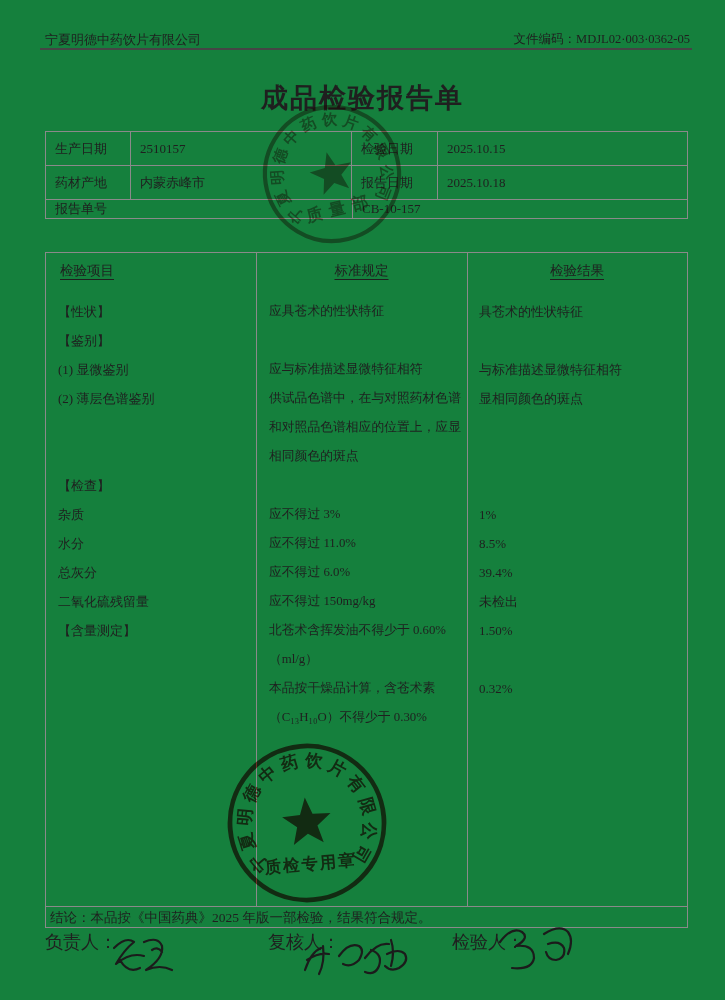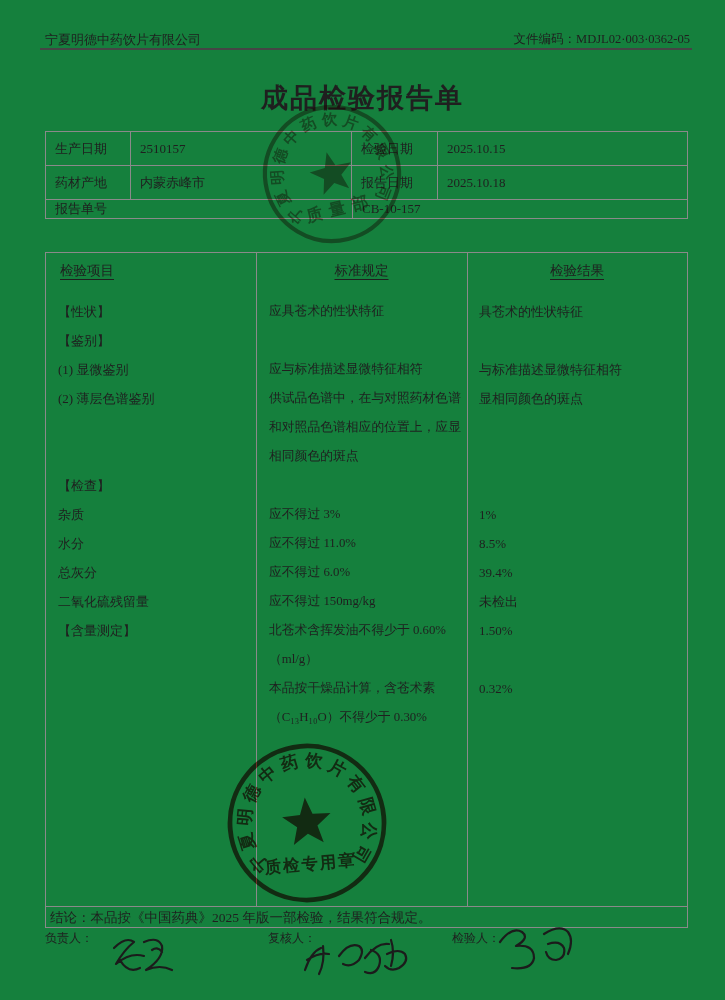--- a/index.html
+++ b/index.html
@@ -41,21 +41,21 @@
   .bc3{left:433px;width:204px;font-family:Liberation Serif, serif;}
   .tline{height:29px;}
   .conclusion{position:absolute;top:654px;left:0;width:100%;height:21px;line-height:21px;padding-left:4px;font-size:13.5px;box-sizing:border-box;white-space:nowrap;}
 
   
   .stamp{position:absolute;pointer-events:none;mix-blend-mode:multiply;}
   .stamp.qd{left:247px;top:89px;opacity:0.52;transform:rotate(-14deg);}
   .stamp.qc{left:212px;top:728px;opacity:0.85;transform:rotate(-5deg);}
 
   
-  .sig-label{font-size:12px;top:930px;}
+  .sig-label{font-size:18px;top:930px;}
   .sl1{left:45px;} .sl2{left:268px;} .sl3{left:452px;}
   .sigsvg{position:absolute;}
   .sg1{left:100px;top:928px;} .sg2{left:295px;top:922px;} .sg3{left:488px;top:918px;}
   .sig-stroke{fill:none;stroke:#1b1b1b;stroke-width:2.2;stroke-linecap:round;stroke-linejoin:round;}
 </style>
 </head>
 <body>
 
 <div class="page">
 

